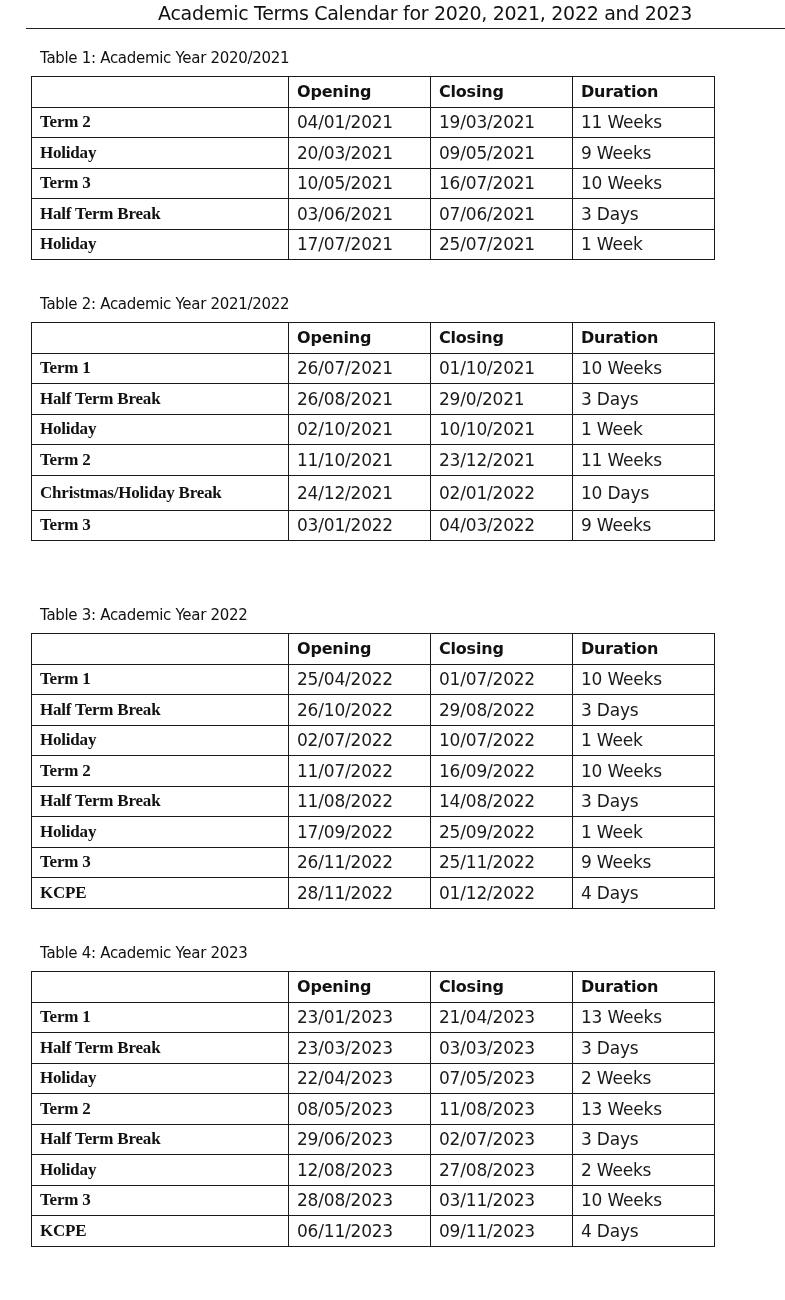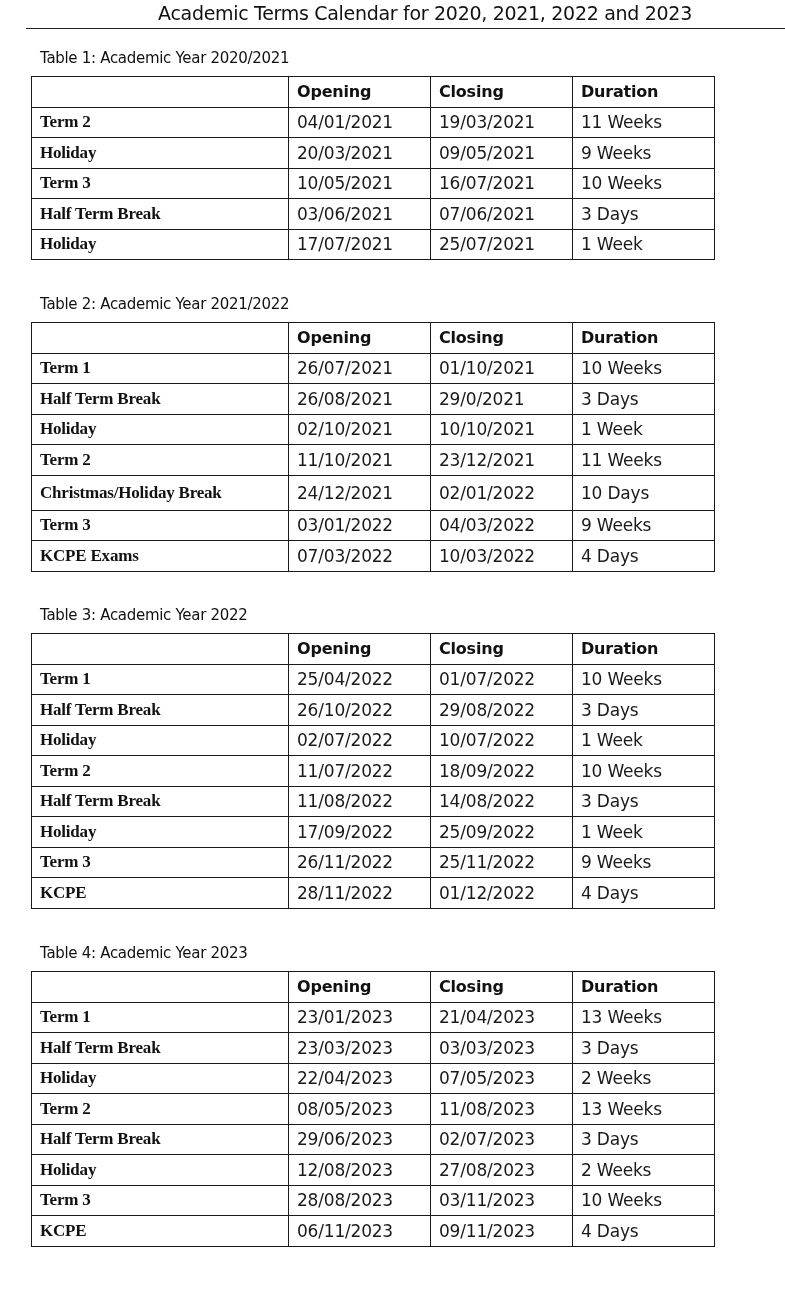--- a/index.html
+++ b/index.html
@@ -138,26 +138,20 @@
         <td class="val">24/12/2021</td>
         <td class="val">02/01/2022</td>
         <td class="val">10 Days</td>
       </tr>
       <tr>
         <td class="label">Term 3</td>
         <td class="val">03/01/2022</td>
         <td class="val">04/03/2022</td>
         <td class="val">9 Weeks</td>
       </tr>
-      <tr>
-        <td class="label">KCPE Exams</td>
-        <td class="val">07/03/2022</td>
-        <td class="val">10/03/2022</td>
-        <td class="val">4 Days</td>
-      </tr>
     </tbody>
 </table>
 
 <div class="table-caption" style="top:604px;">Table 3: Academic Year 2022</div>
 <table class="cal" style="top:633px;">
   <colgroup>
       <col class="c0">
       <col class="c1">
       <col class="c2">
       <col class="c3">
@@ -185,21 +179,21 @@
       </tr>
       <tr>
         <td class="label">Holiday</td>
         <td class="val">02/07/2022</td>
         <td class="val">10/07/2022</td>
         <td class="val">1 Week</td>
       </tr>
       <tr>
         <td class="label">Term 2</td>
         <td class="val">11/07/2022</td>
-        <td class="val">18/09/2022</td>
+        <td class="val">16/09/2022</td>
         <td class="val">10 Weeks</td>
       </tr>
       <tr>
         <td class="label">Half Term Break</td>
         <td class="val">11/08/2022</td>
         <td class="val">14/08/2022</td>
         <td class="val">3 Days</td>
       </tr>
       <tr>
         <td class="label">Holiday</td>

